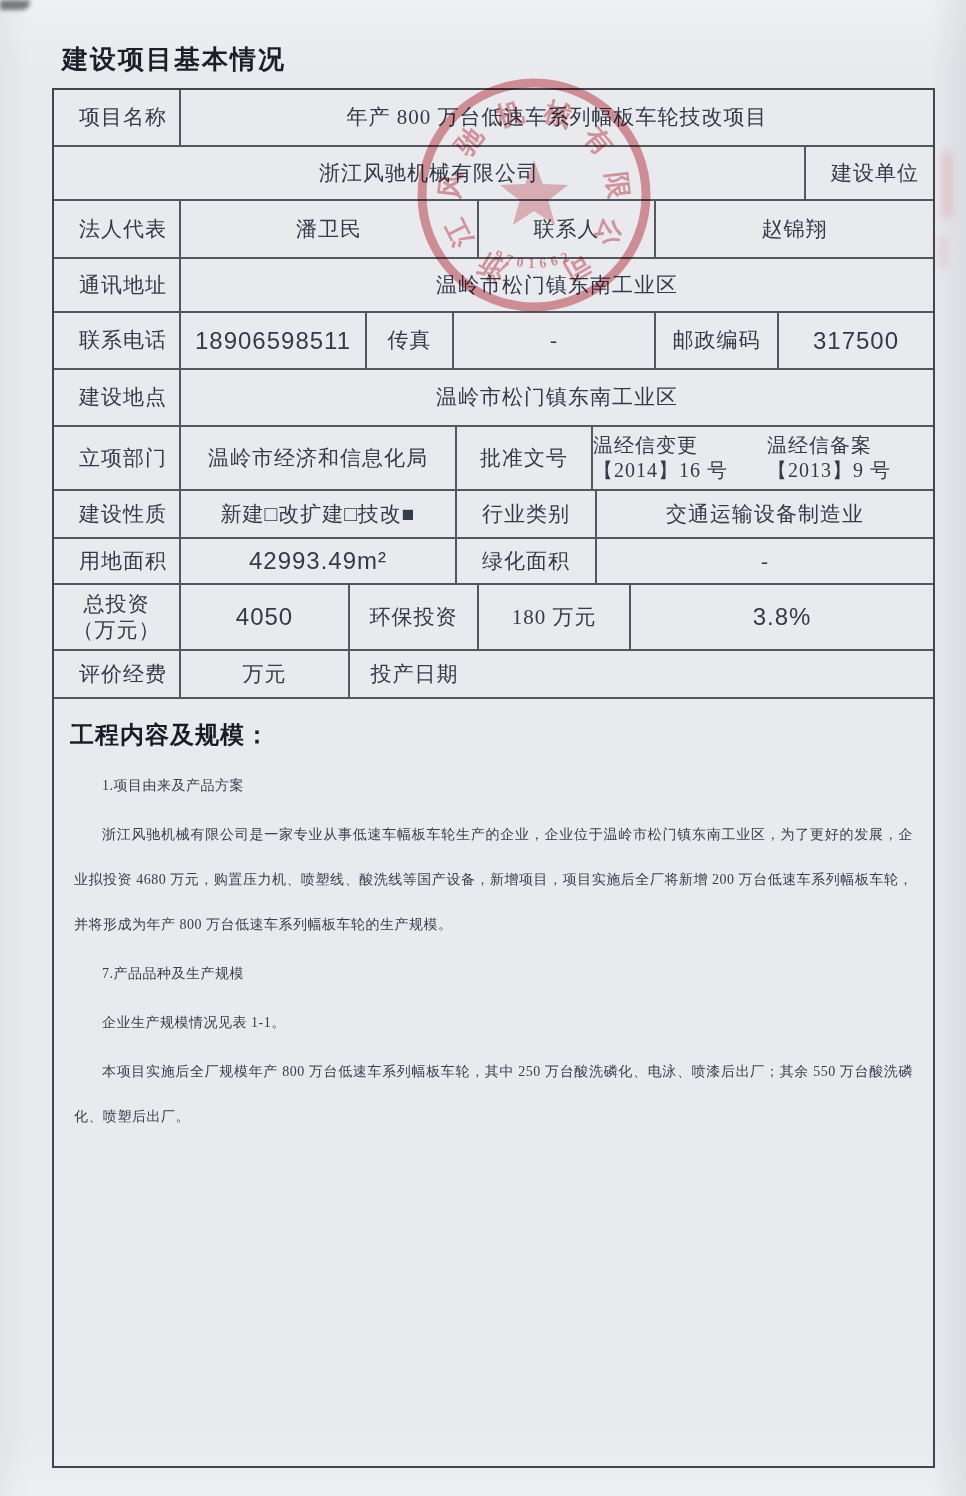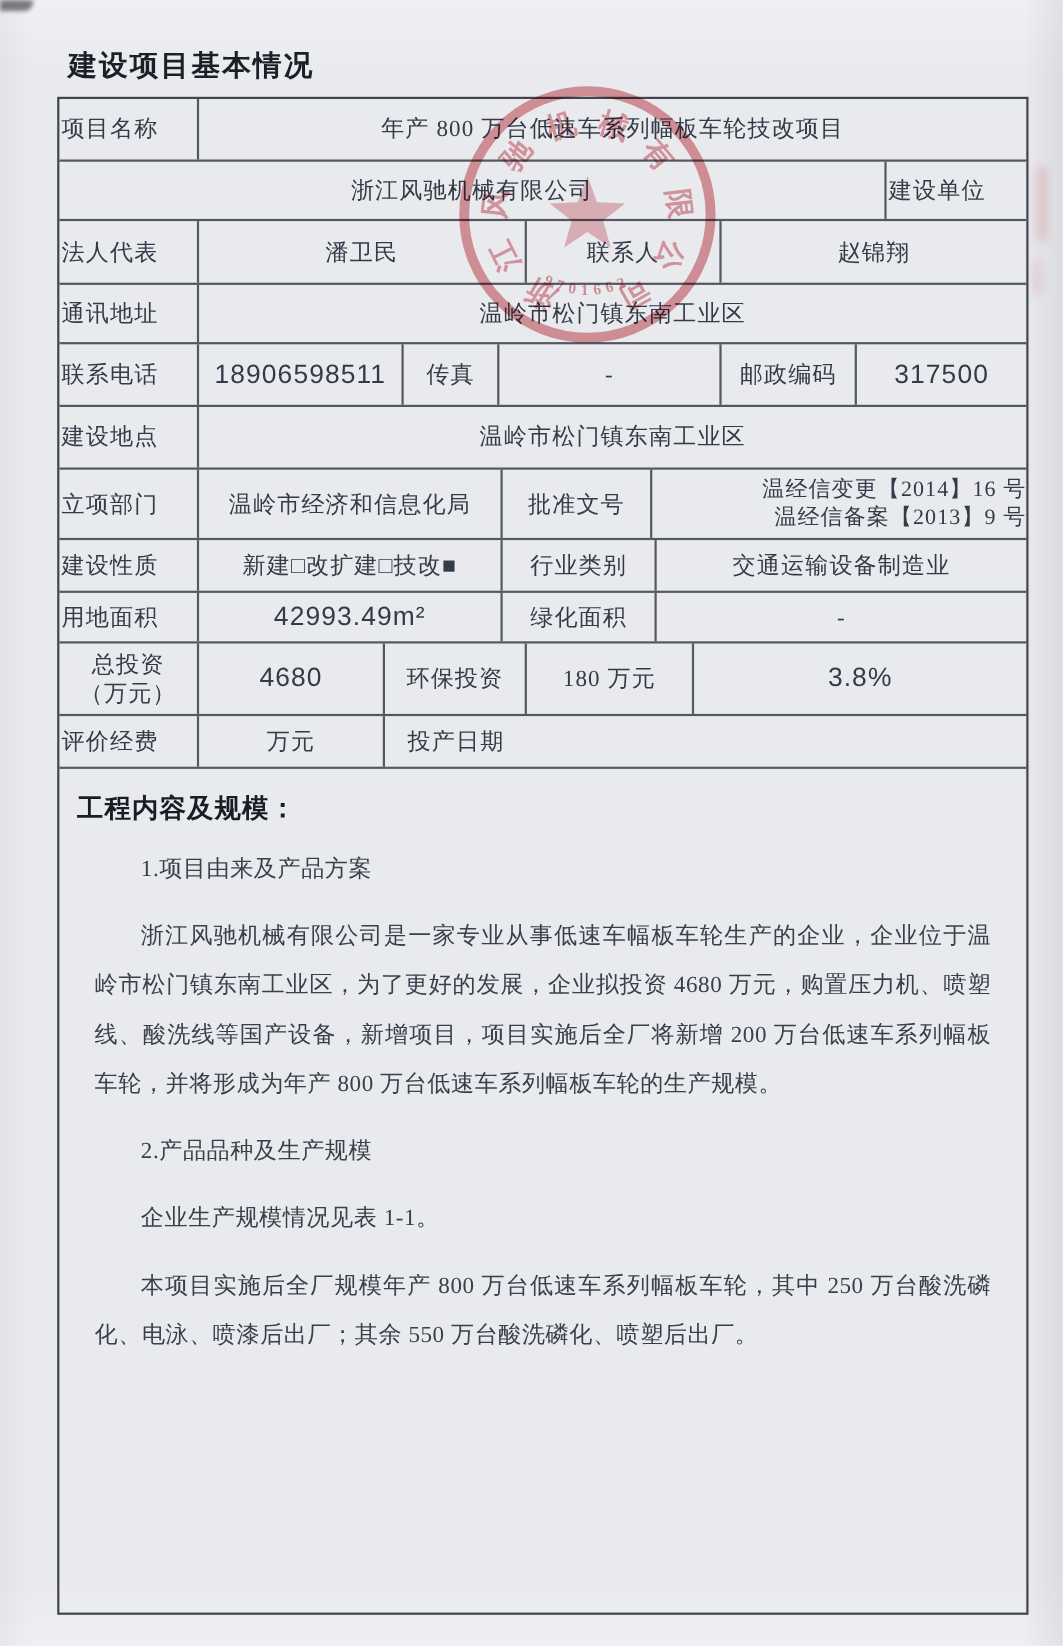--- a/index.html
+++ b/index.html
@@ -33,32 +33,32 @@
     display:flex;flex-direction:column;
   }
   .trow{display:flex;border-bottom:2px solid #55575e;flex:none;}
   .tcell{
     box-sizing:border-box;border-right:2px solid #55575e;
     display:flex;align-items:center;justify-content:center;
     font-size:21px;color:#343b48;letter-spacing:1px;line-height:1.25;
     overflow:hidden;
   }
   .tcell:last-child{border-right:none;}
-  .lab{justify-content:flex-start;padding-left:2px;}
+  .lab{justify-content:flex-start;padding-left:25px;}
   .lab2{flex-direction:column;justify-content:center;padding-left:0;}
   .num{font-family:"Liberation Sans",sans-serif;font-size:24px;letter-spacing:1px;}
-  .two-line{flex-direction:column;font-size:20px;align-items:flex-end;}
+  .two-line{flex-direction:row;font-size:20px;}
   .content{flex:1 1 auto;position:relative;padding:0 16px;}
   .sec-head{
     margin:20px 0 12px 0;
     font-family:Liberation Sans, sans-serif;font-weight:bold;
     font-size:24px;color:#181c24;letter-spacing:1px;
   }
   .sub, .para, .refline{
-    font-size:21px;line-height:45px;color:#39404c;margin:16px;
+    font-size:14px;line-height:45px;color:#39404c;margin:4px;
     text-indent:2em;letter-spacing:.5px;
   }
   .para{text-align:justify;}
   .seal{
     position:absolute;left:413px;top:74px;width:242px;height:242px;
     mix-blend-mode:multiply;opacity:.8;pointer-events:none;
   }
   .seal text{font-family:"Liberation Serif",serif;font-weight:bold;}
 </style>
 </head>
@@ -132,37 +132,37 @@
       <div class="tcell num" style="width:276px">42993.49m²</div>
       <div class="tcell" style="width:140px">绿化面积</div>
       <div class="tcell" style="flex:1">-</div>
     </div>
 
     <div class="trow" style="height:64px">
       <div class="tcell lab lab2" style="width:127px">
         <span>总投资</span>
         <span>（万元）</span>
       </div>
-      <div class="tcell num" style="width:169px">4680</div>
+      <div class="tcell num" style="width:169px">4050</div>
       <div class="tcell" style="width:129px">环保投资</div>
       <div class="tcell" style="width:152px">180 万元</div>
       <div class="tcell num" style="flex:1">3.8%</div>
     </div>
 
     <div class="trow" style="height:46px">
       <div class="tcell lab" style="width:127px">评价经费</div>
       <div class="tcell" style="width:169px">万元</div>
       <div class="tcell" style="width:129px">投产日期</div>
     </div>
 
     <div class="content">
       <h2 class="sec-head">工程内容及规模：</h2>
       <p class="sub">1.项目由来及产品方案</p>
       <p class="para">浙江风驰机械有限公司是一家专业从事低速车幅板车轮生产的企业，企业位于温岭市松门镇东南工业区，为了更好的发展，企业拟投资 4680 万元，购置压力机、喷塑线、酸洗线等国产设备，新增项目，项目实施后全厂将新增 200 万台低速车系列幅板车轮，并将形成为年产 800 万台低速车系列幅板车轮的生产规模。</p>
-      <p class="sub">2.产品品种及生产规模</p>
+      <p class="sub">7.产品品种及生产规模</p>
       <p class="refline">企业生产规模情况见表 1-1。</p>
       <p class="para">本项目实施后全厂规模年产 800 万台低速车系列幅板车轮，其中 250 万台酸洗磷化、电泳、喷漆后出厂；其余 550 万台酸洗磷化、喷塑后出厂。</p>
     </div>
 
   </div>
 
   <svg class="seal" viewBox="0 0 242 242">
     <circle cx="121" cy="121" r="112" fill="none" stroke="#cf5560" stroke-opacity="0.75" stroke-width="9"></circle>
     <g id="seal-ring" fill="#cf5560" fill-opacity="0.7" font-size="27">
         <text x="121" y="46" text-anchor="middle" transform="rotate(-150 121 121)">浙</text>

